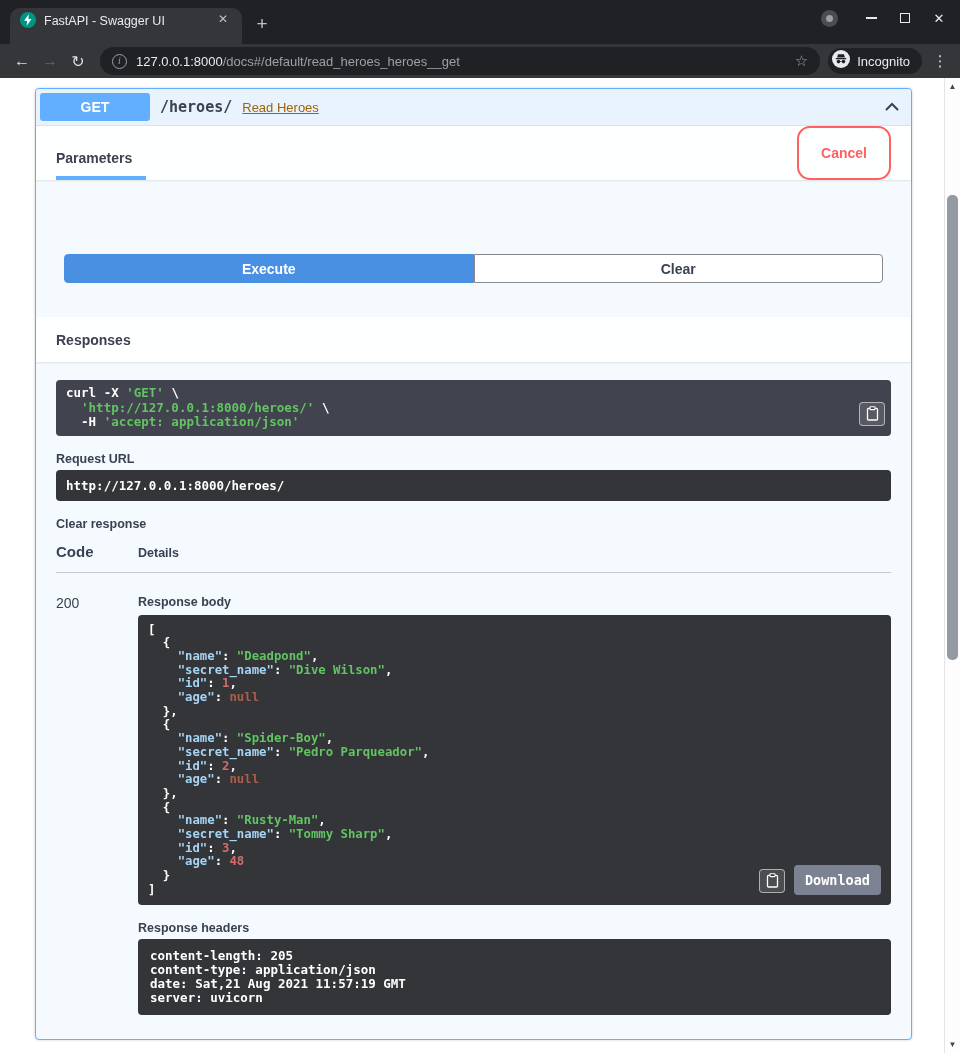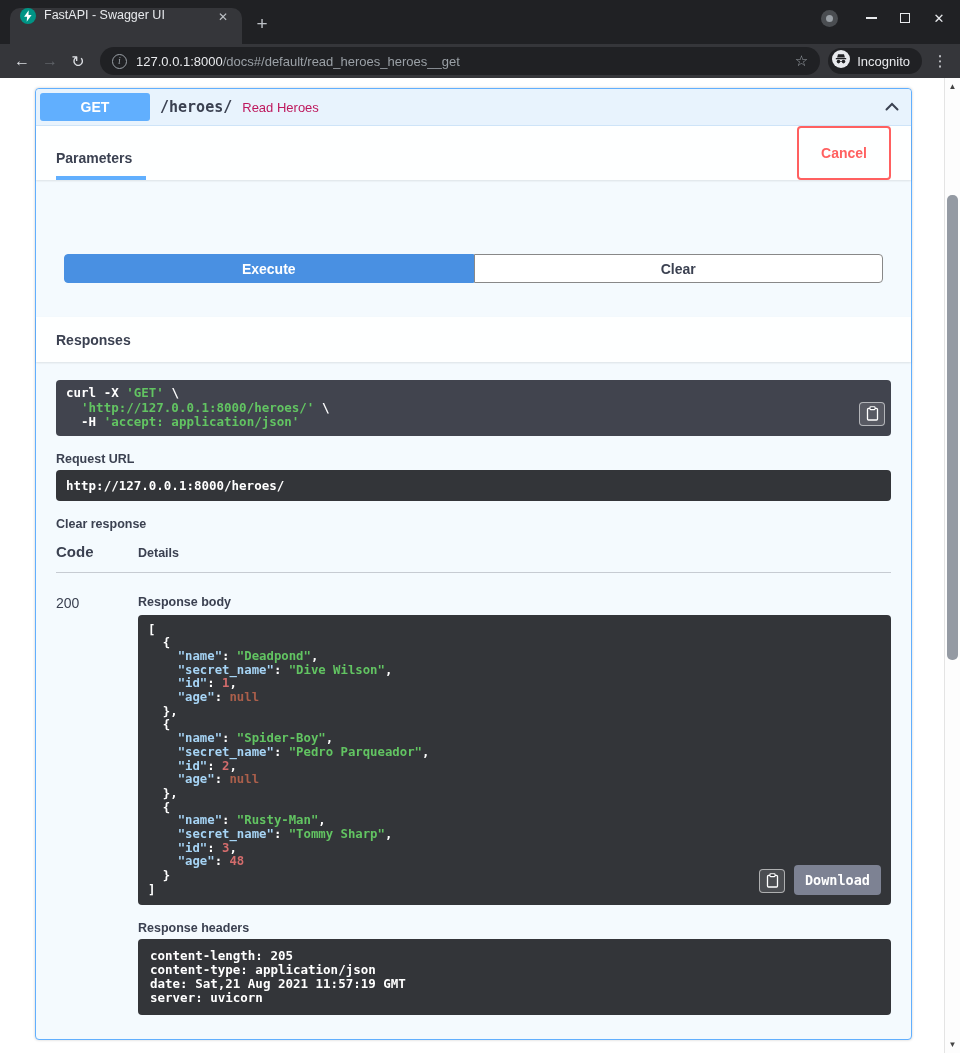--- a/index.html
+++ b/index.html
@@ -2,21 +2,21 @@
 <html><head>
 <meta charset="utf-8">
 <style>
   * { box-sizing:border-box; margin:0; padding:0; }
   html,body { width:960px; height:1053px; overflow:hidden; }
   body { position:relative; background:#fff; font-family:"Liberation Sans",sans-serif; }
 
   
   .tabbar { height:44px; background:#202124; display:flex; align-items:flex-end; position:relative; }
   .tab { width:232px; height:36px; background:#35363a; border-radius:10px 10px 0 0;
-         display:flex; align-items:flex-start; padding:0 10px; margin-left:10px; gap:8px; }
+         display:flex; align-items:flex-end; padding:16px 10px; margin-left:10px; gap:8px; }
   .favicon { width:16px; height:16px; flex:0 0 16px; }
   .tab-title { color:#e8eaed; font-size:12.5px; flex:1; white-space:nowrap; overflow:hidden; }
   .tab-close { color:#bdc1c6; font-size:12px; width:18px; height:18px; line-height:18px; text-align:center; }
   .newtab { color:#bdc1c6; font-size:19px; width:28px; height:30px; line-height:28px; text-align:center; margin:0 0 4px 6px; }
   .titlebar-right { position:absolute; right:4px; top:4px; display:flex; align-items:center; }
   .status-circle { width:17px; height:17px; border-radius:50%; background:#4a4d51; position:relative; margin-right:16px; }
   .status-circle::after { content:""; position:absolute; left:5px; top:5px; width:7px; height:7px; border-radius:50%; background:#9aa0a6; }
   .win-btn { width:34px; height:28px; display:flex; align-items:center; justify-content:center; color:#e8eaed; font-size:13px; }
   .min-glyph { width:11px; height:1.5px; background:#e8eaed; display:block; }
   .max-glyph { width:10px; height:10px; border:1.5px solid #e8eaed; display:block; }
@@ -40,28 +40,28 @@
   
   .page { position:absolute; top:78px; left:0; width:944px; height:975px; background:#fff; overflow:hidden; }
 
   .opblock { margin:10px 32px 0 35px; border:1px solid #61affe; border-radius:4px;
              background:#f4fafe; box-shadow:0 0 3px rgba(0,0,0,.19); }
   .op-summary { display:flex; align-items:center; gap:10px; padding:4px 10px 4px 4px;
                 background:#e8f3fd; border-bottom:1px solid #cfe5f9; border-radius:4px 4px 0 0; }
   .method { background:#61affe; color:#fff; font-weight:700; font-size:14px; width:110px;
             text-align:center; padding:6px 0; border-radius:3px; }
   .op-path { font-family:"DejaVu Sans Mono",monospace; font-size:15px; font-weight:700; color:#3b4151; }
-  .op-desc { font-size:13px; color:#be185d; }
+  .op-desc { font-size:13px; color:#a16207;text-decoration:underline; }
   .chevron { margin-left:auto; display:flex; align-items:center; }
 
   .sec-header { background:rgba(255,255,255,.9); box-shadow:0 1px 2px rgba(0,0,0,.1);
                 display:flex; align-items:flex-end; padding:0 20px; min-height:46px; }
   .param-tab { font-size:14px; font-weight:700; color:#3b4151; padding:14px 14px 10px 0;
                border-bottom:4px solid #61affe; }
-  .cancel-btn { align-self:center; margin-left:auto; border:2px solid #ff6060; border-radius:4px;
+  .cancel-btn { align-self:center; margin-left:auto; border:2px solid #ff6060; border-radius:13px;
                 color:#ff6060; background:transparent; font-weight:700; font-size:14px;
                 padding:17px 22px; font-family:inherit; }
   .responses-header { align-items:center; min-height:45px; }
   .responses-title { font-size:14px; font-weight:700; color:#3b4151; }
 
   .params-body { padding:22px 0 34px; }
   .no-params { padding:0 20px; font-size:14px; color:#3b4151; }
   .exec-row { display:flex; margin:52px 28px 0; height:29px; }
   .btn-execute { flex:1; background:#4990e2; border:1px solid #4990e2; color:#fff; font-weight:700;
                  font-size:14px; border-radius:4px 0 0 4px; font-family:inherit; }

